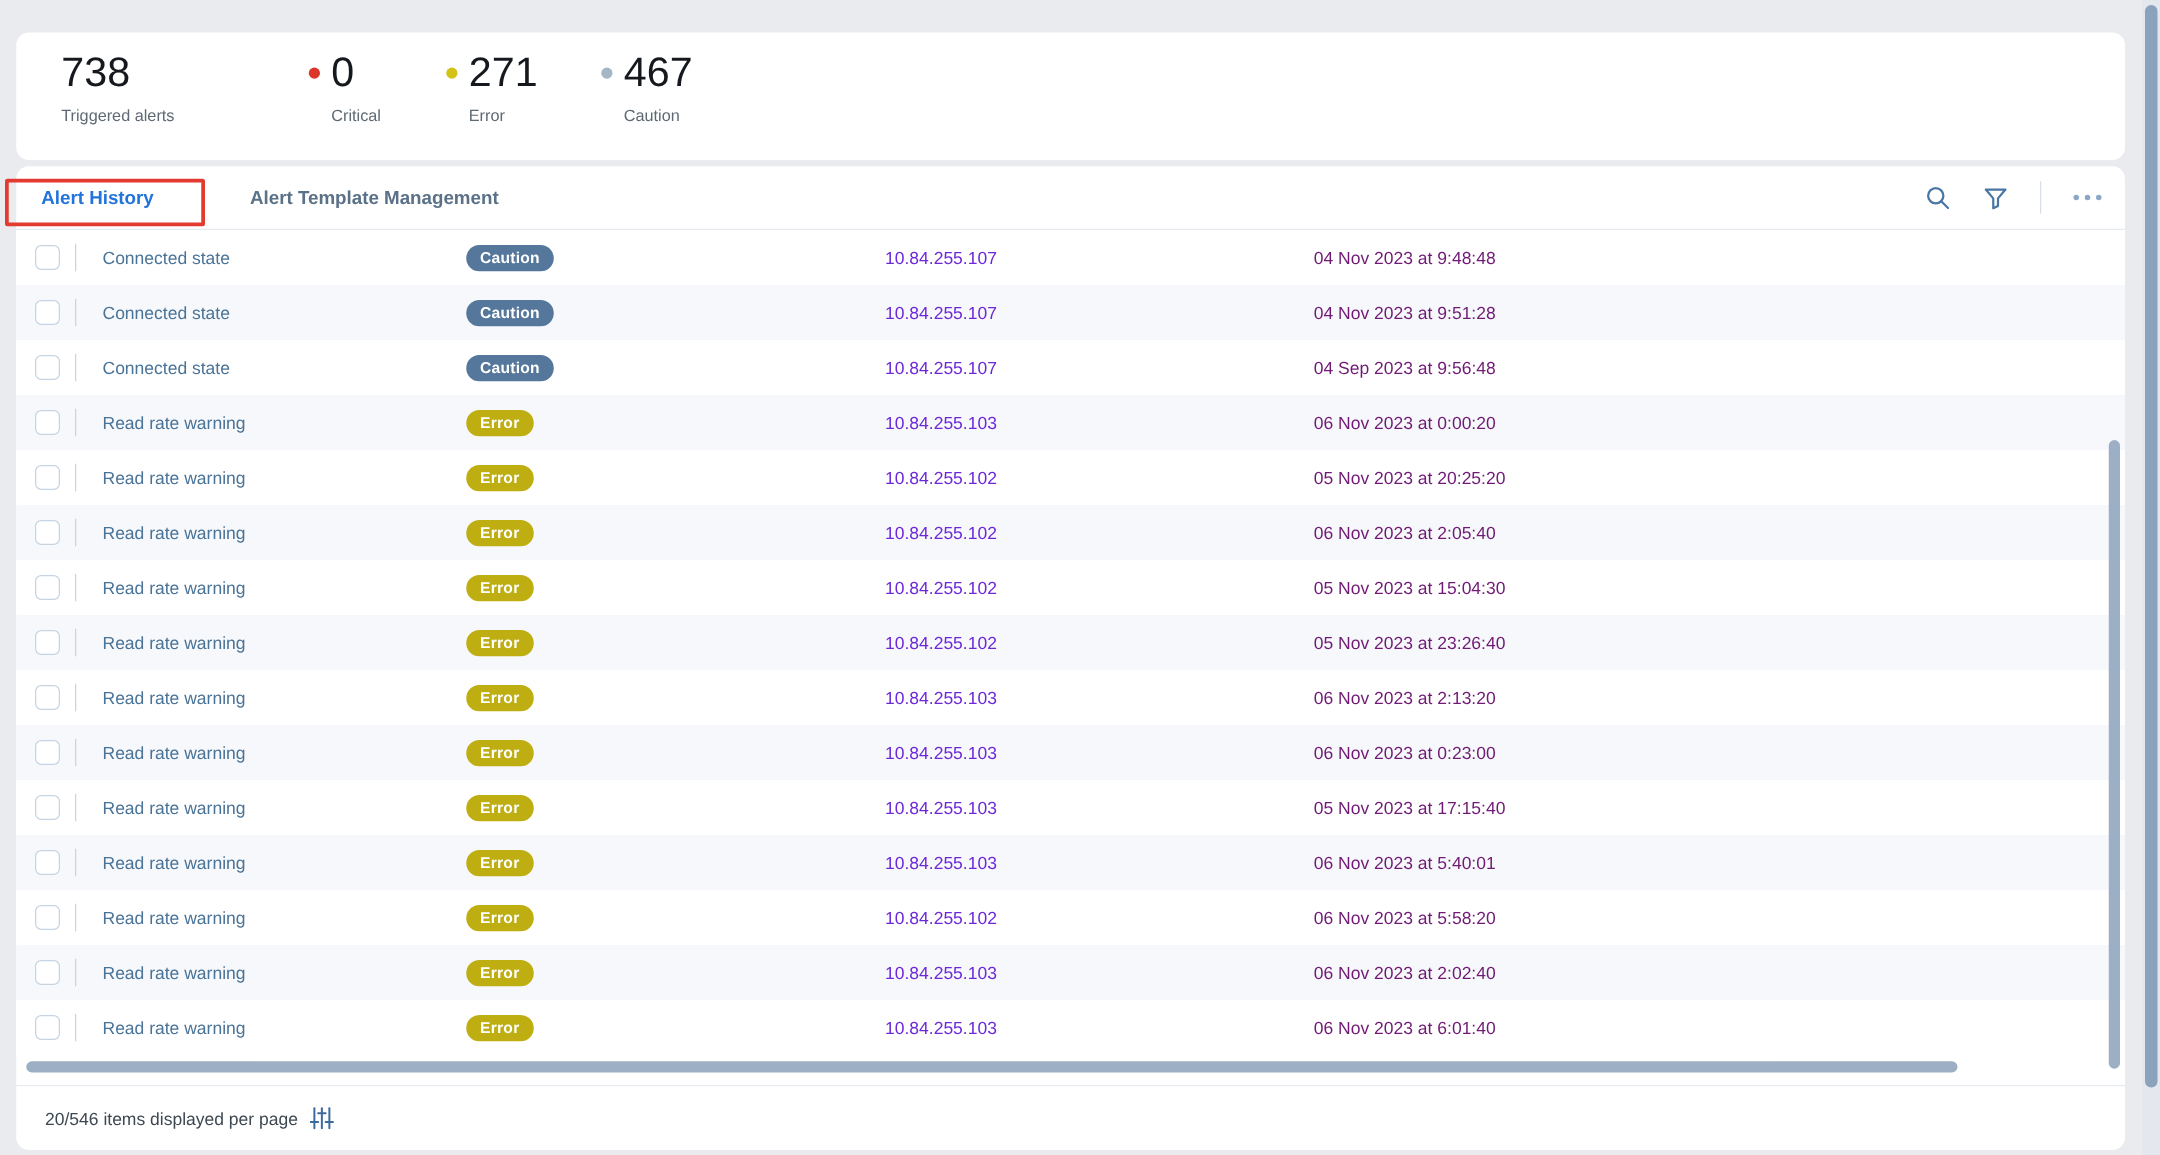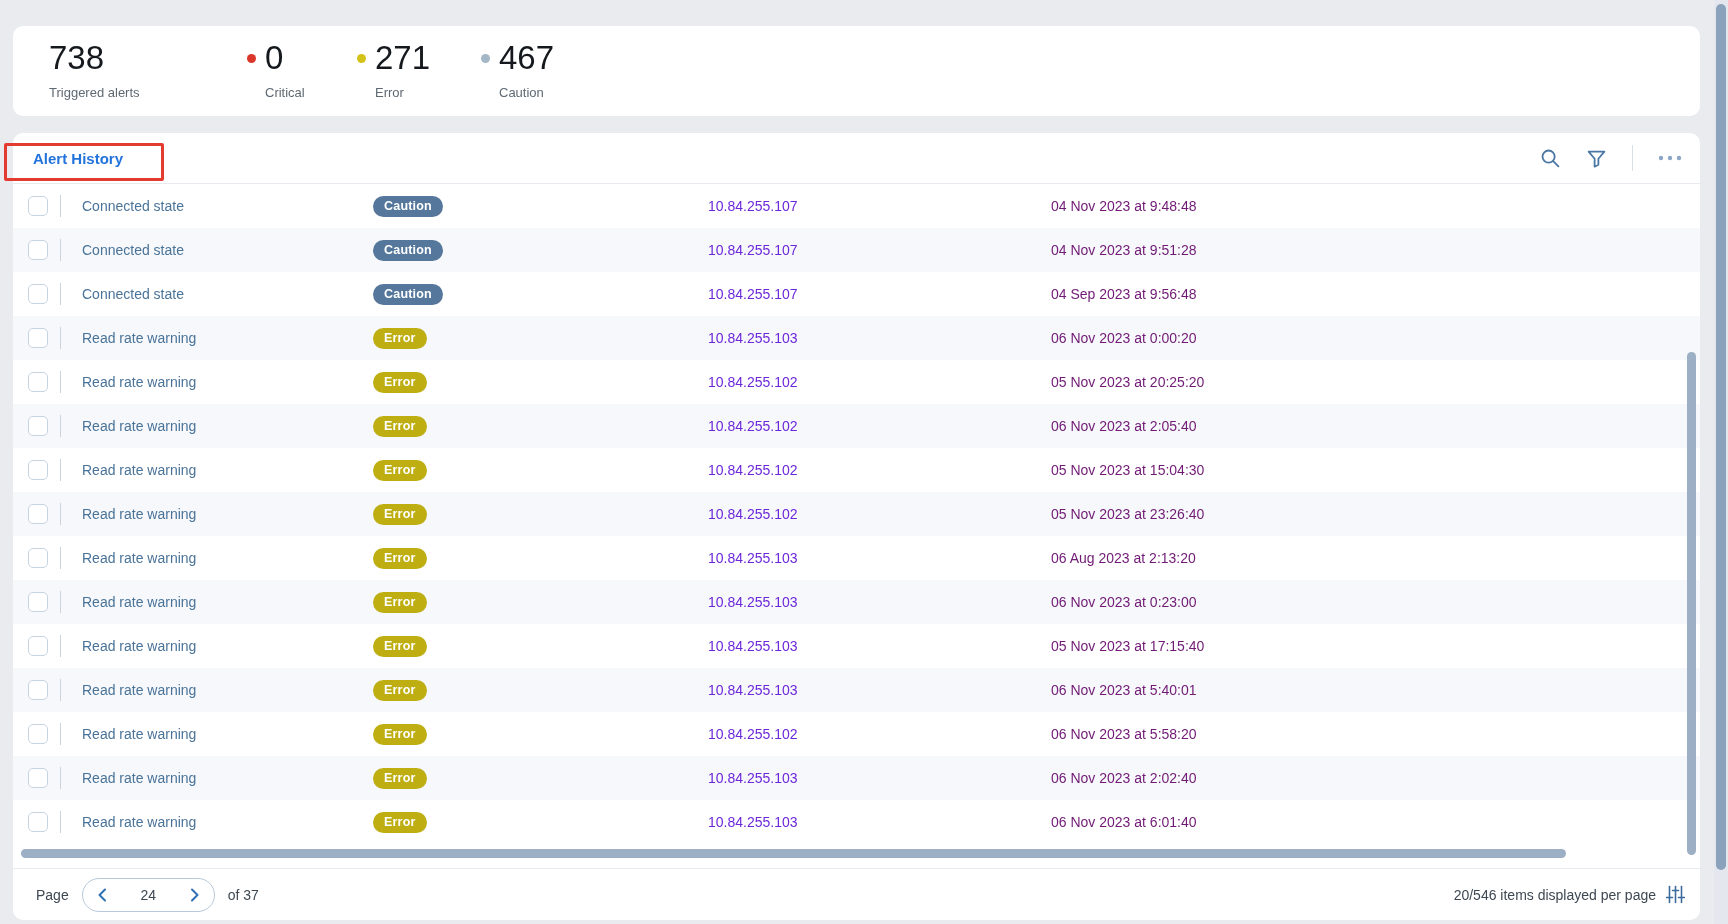--- a/index.html
+++ b/index.html
@@ -4,21 +4,21 @@
 <style>
   * { margin:0; padding:0; box-sizing:border-box; }
   html,body { background:#e9ebef; }
   .page {
     position:relative; width:1728px; height:924px; overflow:hidden;
     background:#e9ebef; font-family:"Liberation Sans", sans-serif;
   }
   .card { position:absolute; background:#fff; border-radius:10px; }
 
   
-  .summary-card { left:13px; top:26px; width:1687px; height:90px; }
+  .summary-card { left:13px; top:26px; width:1687px; height:102px; }
   .stat { position:absolute; top:13px; }
   .stat-head { display:flex; align-items:center; gap:9px; }
   .stat-dot { width:9px; height:9px; border-radius:50%; flex:0 0 auto; }
   .stat-value { font-size:33px; line-height:38px; color:#15191d; font-weight:400; }
   .stat-label { font-size:13px; color:#5e6973; margin-top:8px; }
   .stat.with-dot .stat-label { margin-left:18px; }
   .stat-triggered { left:36px; }
   .stat-critical  { left:234px; }
   .stat-error     { left:344px; }
   .stat-caution   { left:468px; }
@@ -108,20 +108,23 @@
       <div class="stat-label">Caution</div>
     </div>
   </div>
 
   <div class="card table-card">
 
     <div class="tabbar">
       <div class="annotation-box"></div>
       <div class="tab tab-active">
         <span>Alert History</span>
+      </div>
+      <div class="tab tab-inactive">
+        <span>Alert Template Management</span>
       </div>
       <div class="toolbar">
         <span class="icon-btn">
           <svg width="21" height="21" viewBox="0 0 21 21" fill="none" stroke="#4a76a3" stroke-width="1.8" stroke-linecap="round">
             <circle cx="8.6" cy="8.6" r="6.1"></circle>
             <line x1="13.2" y1="13.2" x2="18.4" y2="18.4"></line>
           </svg>
         </span>
         <span class="icon-btn">
           <svg width="21" height="21" viewBox="0 0 20 20" fill="none" stroke="#4a76a3" stroke-width="1.7" stroke-linejoin="round" stroke-linecap="round">
@@ -229,21 +232,21 @@
   </div>
 
   <div class="row">
     <span class="cb"></span>
     <span class="rowsep"></span>
     <span class="cell name">Read rate warning</span>
     <span class="cell badgecol">
       <span class="badge" style="background: rgb(190, 174, 18);">Error</span>
     </span>
     <span class="cell ip">10.84.255.103</span>
-    <span class="cell time">06 Aug 2023 at 2:13:20</span>
+    <span class="cell time">06 Nov 2023 at 2:13:20</span>
   </div>
 
   <div class="row alt">
     <span class="cb"></span>
     <span class="rowsep"></span>
     <span class="cell name">Read rate warning</span>
     <span class="cell badgecol">
       <span class="badge" style="background: rgb(190, 174, 18);">Error</span>
     </span>
     <span class="cell ip">10.84.255.103</span>
@@ -303,37 +306,20 @@
     </span>
     <span class="cell ip">10.84.255.103</span>
     <span class="cell time">06 Nov 2023 at 6:01:40</span>
   </div>
 </div>
 
     <div class="hscrollbar"></div>
     <div class="vscrollbar"></div>
 
     <div class="pagination">
-      <div class="pag-left">
-        <span class="pag-label">Page</span>
-        <div class="page-pill">
-          <span class="icon-btn">
-            <svg width="13" height="16" viewBox="0 0 13 16" fill="none" stroke="#2f6fb3" stroke-width="2" stroke-linecap="round" stroke-linejoin="round">
-              <polyline points="9,2.5 3.5,8 9,13.5"></polyline>
-            </svg>
-          </span>
-          <span class="page-num">24</span>
-          <span class="icon-btn">
-            <svg width="13" height="16" viewBox="0 0 13 16" fill="none" stroke="#2f6fb3" stroke-width="2" stroke-linecap="round" stroke-linejoin="round">
-              <polyline points="4,2.5 9.5,8 4,13.5"></polyline>
-            </svg>
-          </span>
-        </div>
-        <span class="pag-of">of 37</span>
-      </div>
       <div class="pag-right">
         <span class="items-text">20/546 items displayed per page</span>
         <span class="icon-btn">
           <svg width="19" height="19" viewBox="0 0 19 19" fill="none" stroke="#3e6b9e" stroke-width="1.6" stroke-linecap="round">
             <line x1="3.5" y1="1.5" x2="3.5" y2="17.5"></line>
             <line x1="0.5" y1="12.5" x2="6.5" y2="12.5"></line>
             <line x1="9.5" y1="1.5" x2="9.5" y2="17.5"></line>
             <line x1="6.5" y1="5.5" x2="12.5" y2="5.5"></line>
             <line x1="15.5" y1="1.5" x2="15.5" y2="17.5"></line>
             <line x1="12.5" y1="12.5" x2="18.5" y2="12.5"></line>

